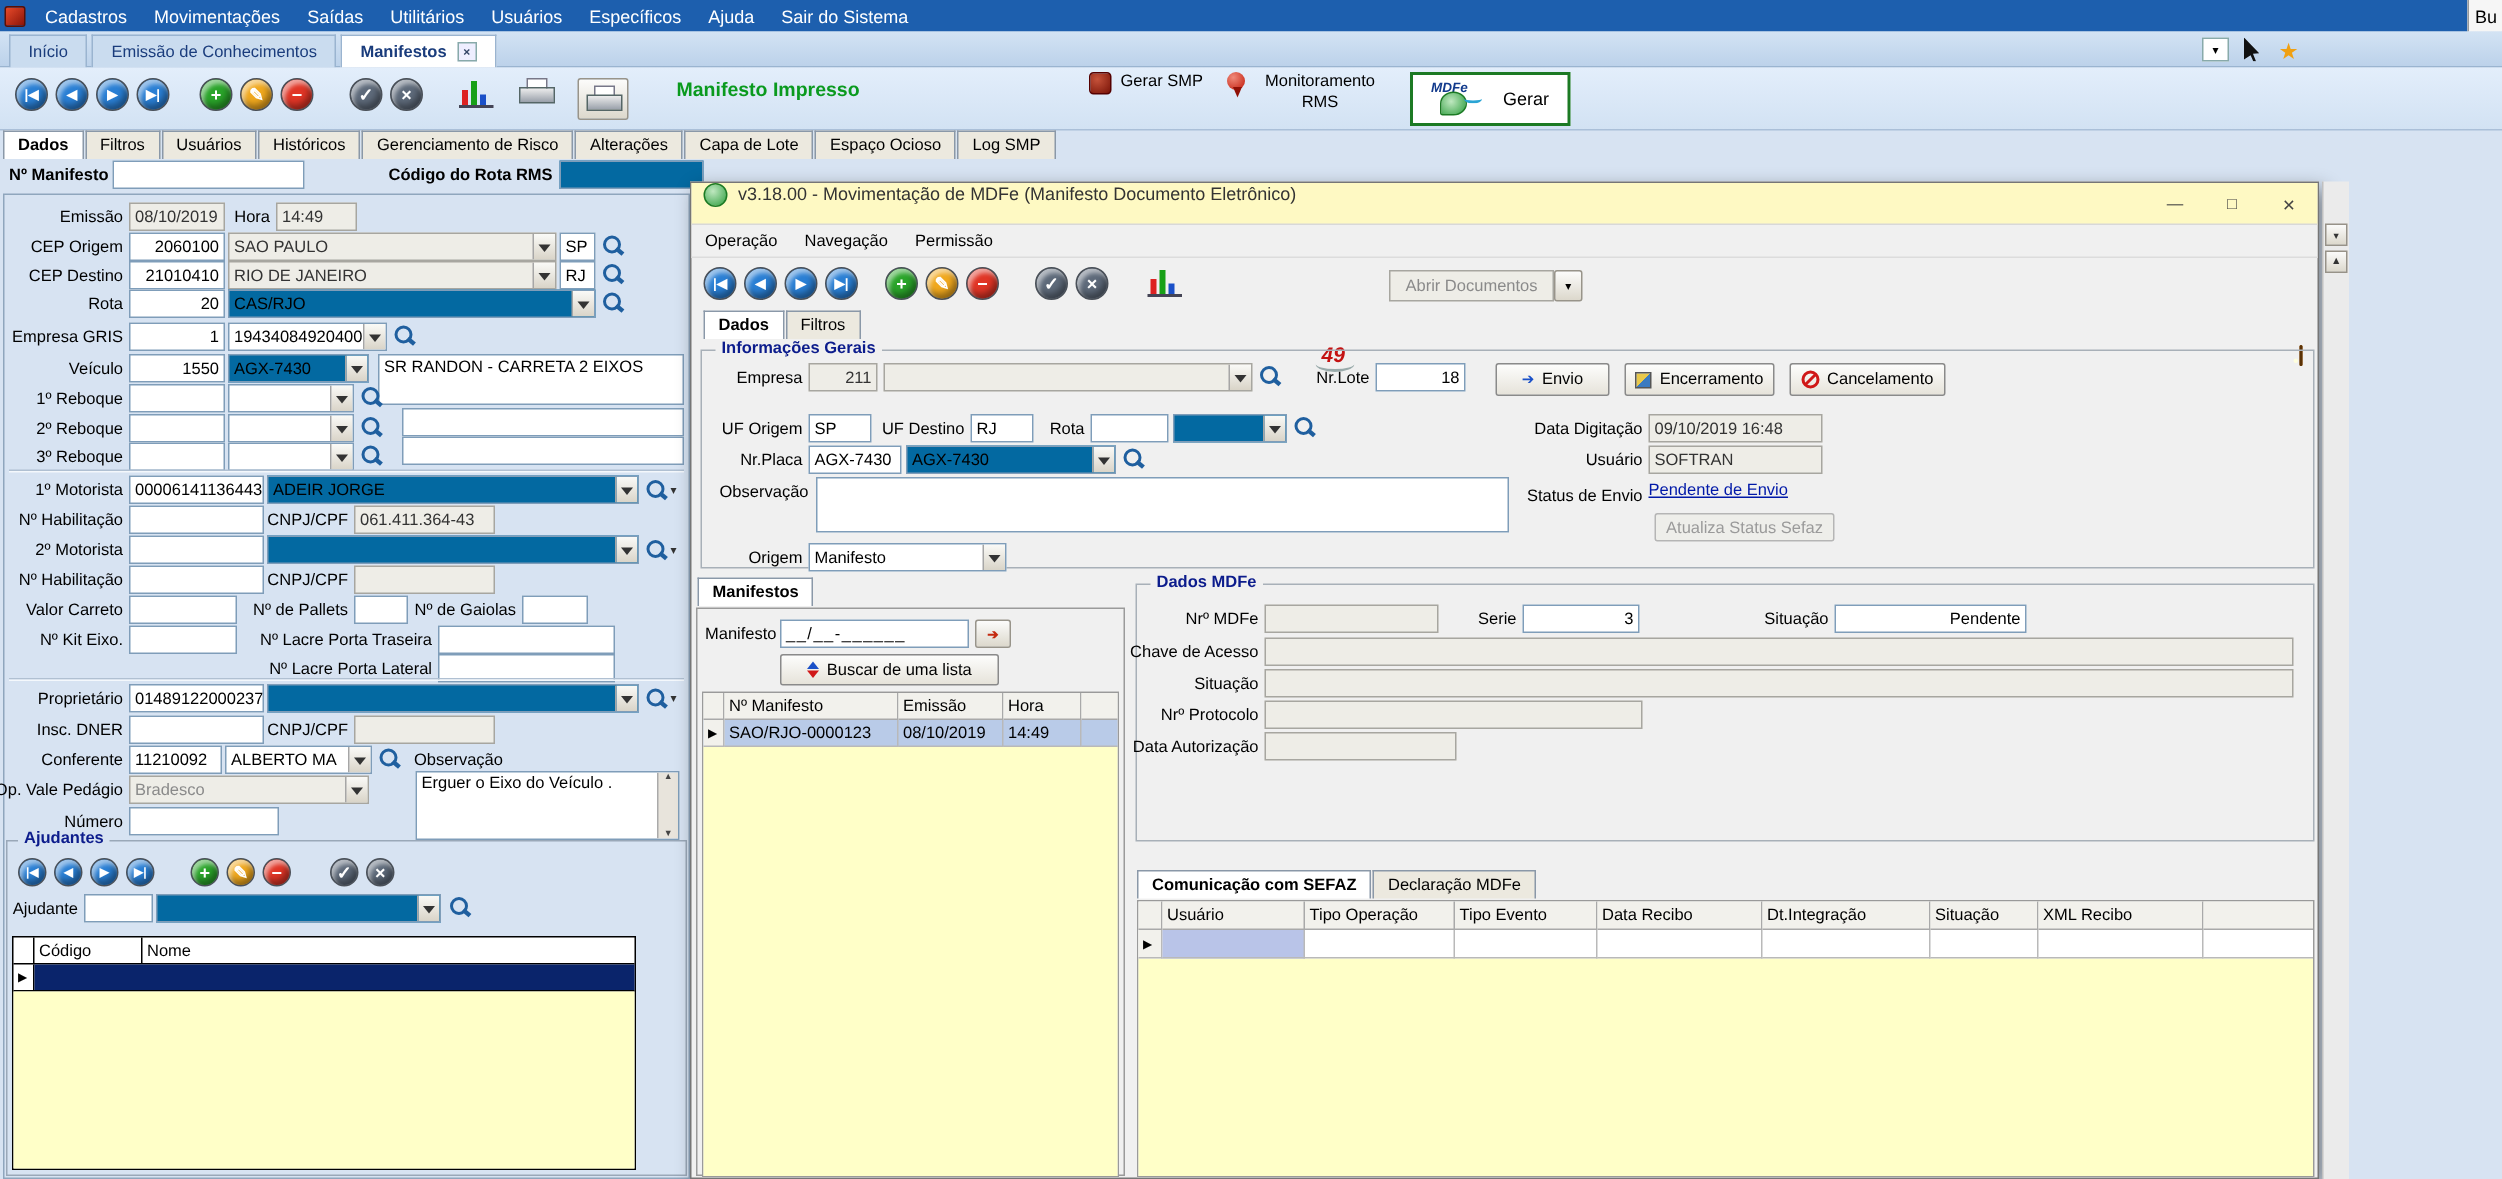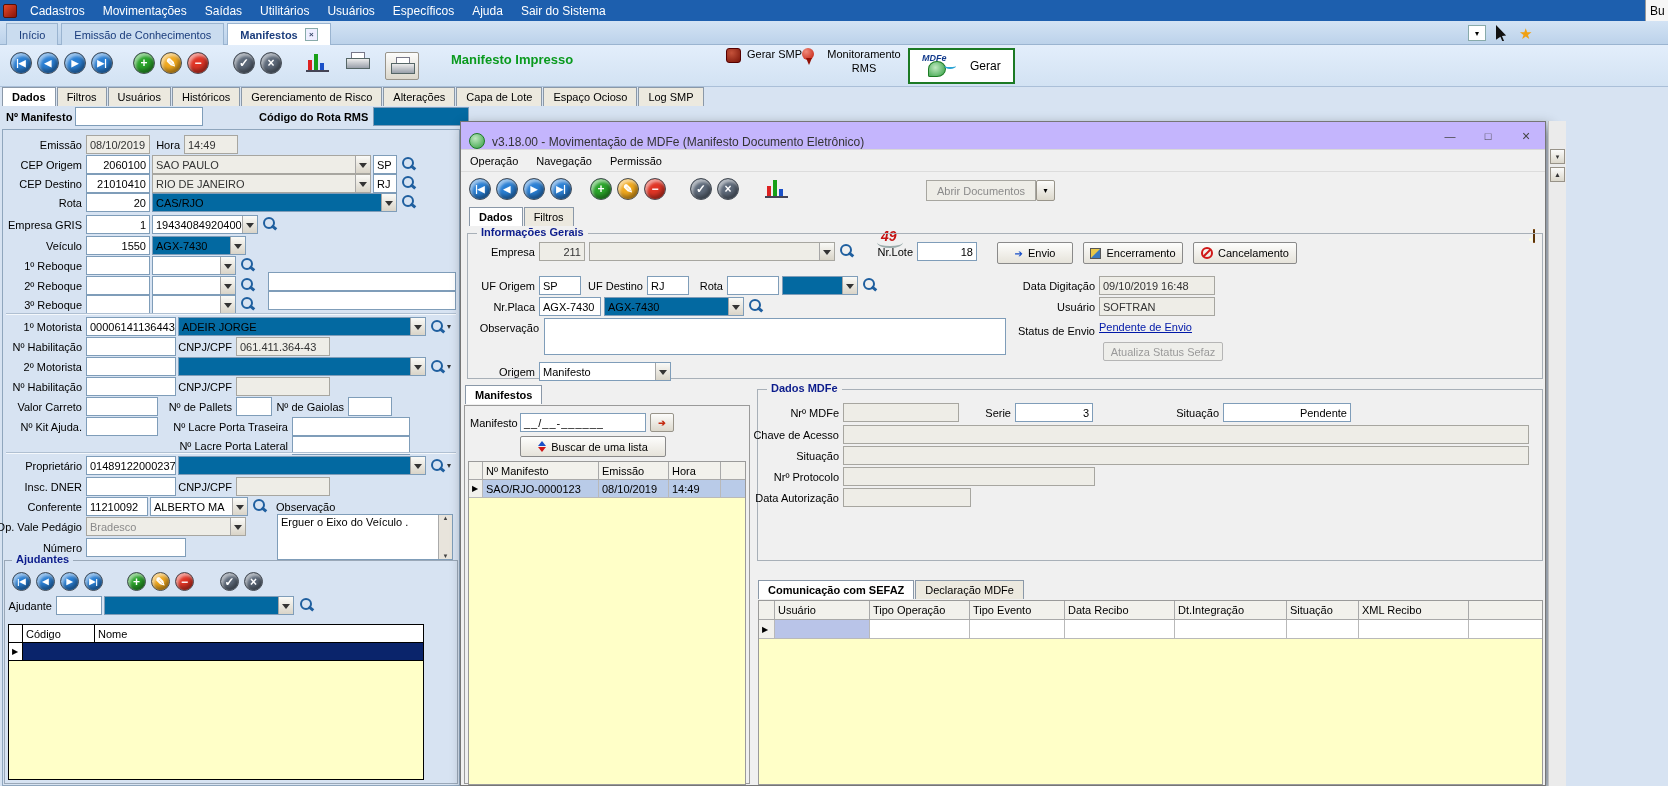--- a/index.html
+++ b/index.html
@@ -40,21 +40,21 @@
 .ptab.active{background:#fff;font-weight:bold}
 .panel{border:1px solid #8fa6bd}
 .grp{position:absolute;border:1px solid #9aa8b8}
 .legend{position:absolute;font-weight:bold;color:#0c1c8c;padding:0 4px;white-space:nowrap}
 .hline{position:absolute;height:2px;border-top:1px solid #b0c0d2;border-bottom:1px solid #f4f8fc}
 .gtbl{border:1px solid #000;background:#fff}
 .gcell{border-right:1px solid #000;display:flex;align-items:center;padding:0 3px;height:100%;overflow:hidden;white-space:nowrap}
 .grow{border-bottom:1px solid #000;display:flex;height:18px}
 .marker{font-size:8px}
 .dlg{position:absolute;background:#f0f0f0;border:1px solid #767676;box-shadow:4px 5px 12px rgba(0,0,0,.45)}
-.titlebar{height:28px;display:flex;align-items:flex-end;background:#c4b5fd;border-bottom:1px solid #d8d8d8;font-size:12px;color:#333}
+.titlebar{height:28px;display:flex;align-items:flex-start;background:#fef9c3;border-bottom:1px solid #d8d8d8;font-size:12px;color:#333}
 .winbtn{width:38px;height:27px;display:flex;align-items:center;justify-content:center;color:#444;font-size:11px}
 .dmenu{height:22px;display:flex;align-items:center;background:#f0f0f0;border-bottom:1px solid #dcdcdc}
 .dmenu span{padding:3px 9px}
 .btn{background:linear-gradient(#fdfdfc,#e6e3da);border:1px solid #8a8a8a;border-radius:2px;display:flex;align-items:center;justify-content:center;height:22px;gap:5px;padding:0 6px;white-space:nowrap}
 .btn.dis{color:#9a9a9a;background:#eeeeea;border-color:#b5b5b5}
 .mtbl{border:1px solid #9a9a9a;background:#fff}
 .mth{background:#f2f1ec;border-right:1px solid #a9a9a9;border-bottom:1px solid #a9a9a9;display:flex;align-items:center;padding:0 3px;overflow:hidden;white-space:nowrap}
 .mtd{border-right:1px solid #b9b9b9;border-bottom:1px solid #b9b9b9;display:flex;align-items:center;padding:0 3px;overflow:hidden;white-space:nowrap}
 .icon-chart{width:23px;height:20px;display:inline-flex;align-items:flex-end;gap:2px;border-bottom:2px solid #445;padding:0 2px;flex:none}
 .icon-chart i{display:block;width:4px}
@@ -153,21 +153,21 @@
       </span>
     <span style="width:6px"></span>
     <span class="icon-print"></span>
     <span style="width:6px"></span>
     <span class="rbtn" style="width:34px;height:28px">
         <span class="icon-print"></span>
       </span>
     <span style="width:22px"></span>
     <span class="bold" style="color:#0a9a1e;font-size:13px">Manifesto Impresso</span>
   </div>
-  <div class="abs flex" style="left:726px;top:48px;height:36px;">
+  <div class="abs flex" style="left:726px;top:48px;height:36px;gap:16px">
     <div class="flex" style="gap:6px">
       <span class="smp-ico"></span>
       <span>Gerar SMP</span>
     </div>
     <div class="flex" style="gap:6px">
       <span class="pin-ico"></span>
       <span style="width:88px;text-align:center;line-height:1.25">Monitoramento RMS</span>
     </div>
     <div class="gerar-btn">
       <span class="mdfe-logo">
@@ -251,20 +251,21 @@
   </div>
 
   <div class="abs flex" style="left:2px;top:236px">
     <span class="lbl ra" style="width:84px">Veículo</span>
     <div class="inp r" style="width:64px">1550</div>
     <div class="inp yel combo" style="width:94px;margin-left:2px">
         <span>AGX-7430</span>
         <span class="cmbtn"></span>
       </div>
   </div>
+  <div class="abs inp" style="left:252px;top:236px;width:204px;height:34px;align-items:flex-start;padding-top:2px">SR RANDON - CARRETA 2 EIXOS</div>
 
   <div class="abs flex" style="left:2px;top:256px">
     <span class="lbl ra" style="width:84px">1º Reboque</span>
     <div class="inp" style="width:64px"></div>
     <div class="inp combo" style="width:84px;margin-left:2px">
         <span></span>
         <span class="cmbtn"></span>
       </div>
     <span class="mag" style="margin-left:3px"></span>
   </div>
@@ -336,21 +337,21 @@
   <div class="abs flex" style="left:2px;top:397px">
     <span class="lbl ra" style="width:84px">Valor Carreto</span>
     <div class="inp" style="width:72px"></div>
     <span class="lbl ra" style="width:78px">Nº de Pallets</span>
     <div class="inp" style="width:36px"></div>
     <span class="lbl ra" style="width:76px">Nº de Gaiolas</span>
     <div class="inp" style="width:44px"></div>
   </div>
 
   <div class="abs flex" style="left:2px;top:417px">
-    <span class="lbl ra" style="width:84px">Nº Kit Ajuda.</span>
+    <span class="lbl ra" style="width:84px">Nº Kit Eixo.</span>
     <div class="inp" style="width:72px"></div>
     <span class="lbl ra" style="width:134px">Nº Lacre Porta Traseira</span>
     <div class="inp" style="width:118px"></div>
   </div>
 
   <div class="abs flex" style="left:2px;top:436px">
     <span style="width:156px"></span>
     <span class="lbl ra" style="width:134px">Nº Lacre Porta Lateral</span>
     <div class="inp" style="width:118px"></div>
   </div>

